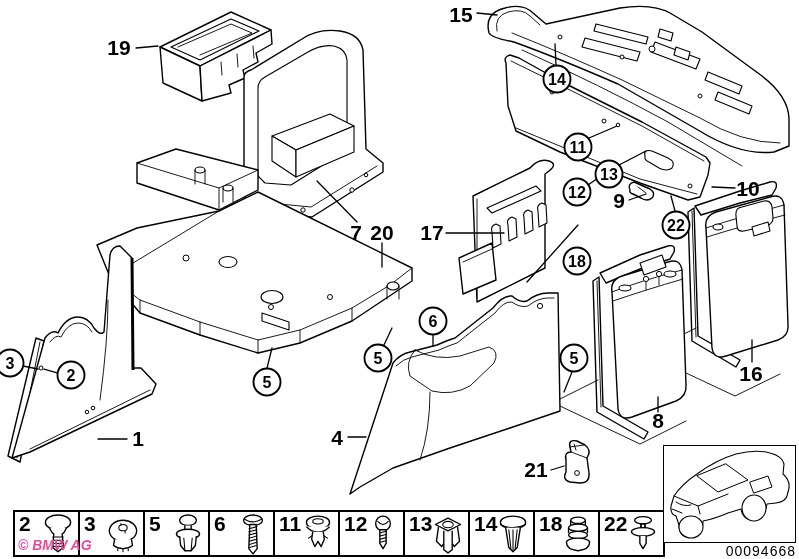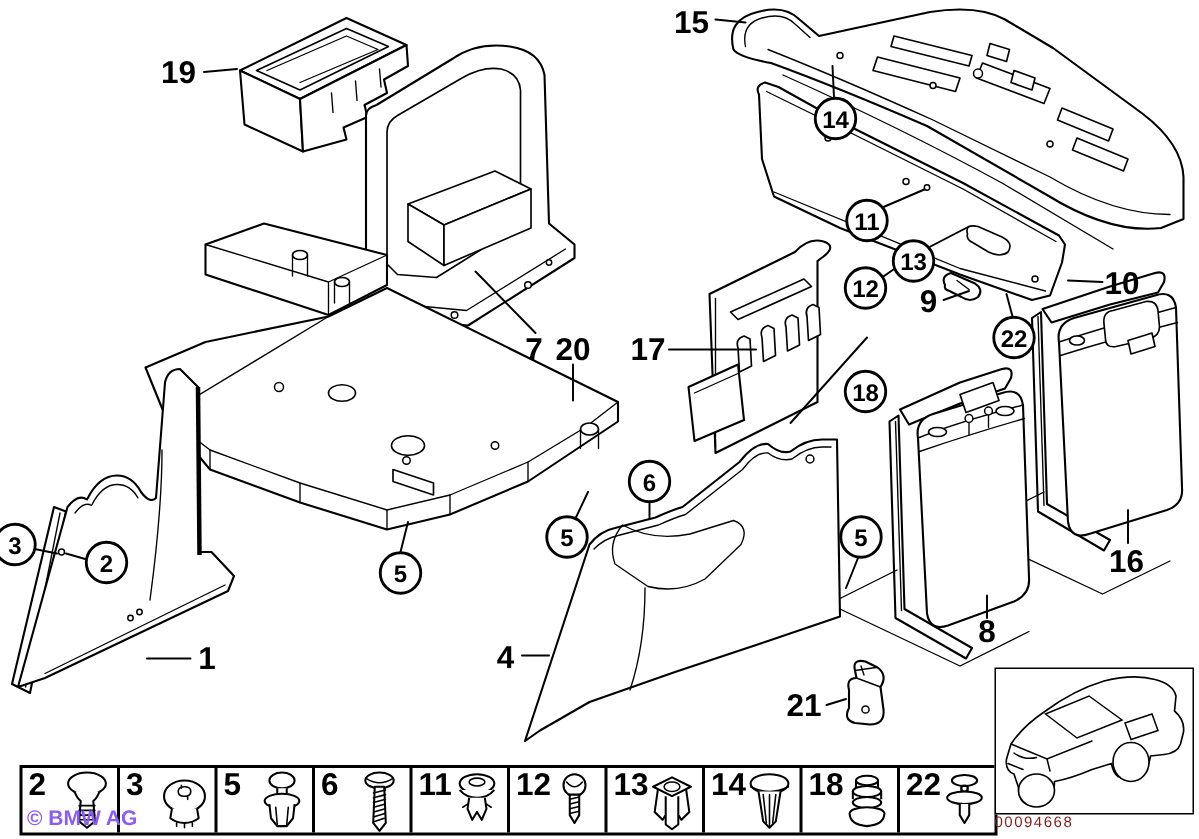--- a/index.html
+++ b/index.html
@@ -20,23 +20,23 @@
           border:2px solid #000;box-sizing:border-box;display:flex;background:#fff;}
   .cell{flex:1 1 0;border-right:2px solid #000;position:relative;overflow:hidden;}
   .cell:last-child{border-right:none;}
   .cell .num{position:absolute;left:4px;top:0px;font-size:21px;font-weight:bold;color:#000;}
   .cell svg{position:absolute;right:2px;top:2px;}
   .ic{fill:#fff;stroke:#000;stroke-width:1.3;stroke-linejoin:round;}
   .ic2{fill:none;stroke:#000;stroke-width:1;stroke-linecap:round;}
   
   .carbox{position:absolute;left:663px;top:445px;width:133px;height:98px;
           border:1.5px solid #000;box-sizing:border-box;background:#fff;}
-  .imgnum{position:absolute;left:663px;top:543px;width:133px;text-align:left;
-          font-size:10px;letter-spacing:1px;color:#7f1d1d;}
-  .copyright{position:absolute;left:18px;top:537px;font-size:14px;font-weight:bold;color:#8b5cf6;z-index:6;}
+  .imgnum{position:absolute;left:663px;top:543px;width:133px;text-align:right;
+          font-size:14px;letter-spacing:1px;color:#000000;}
+  .copyright{position:absolute;left:18px;top:537px;font-size:14px;font-weight:bold;color:#ec4899;z-index:6;font-style:italic;}
 </style>
 </head>
 <body>
 
 <div id="stage">
 
   <svg id="art" width="799" height="559" viewBox="0 0 799 559">
 
     <g>
       <path class="o" d="M489,33 Q484,13 505,8 Q523,3 533,13 L546,24 L620,8 Q652,3 670,13

